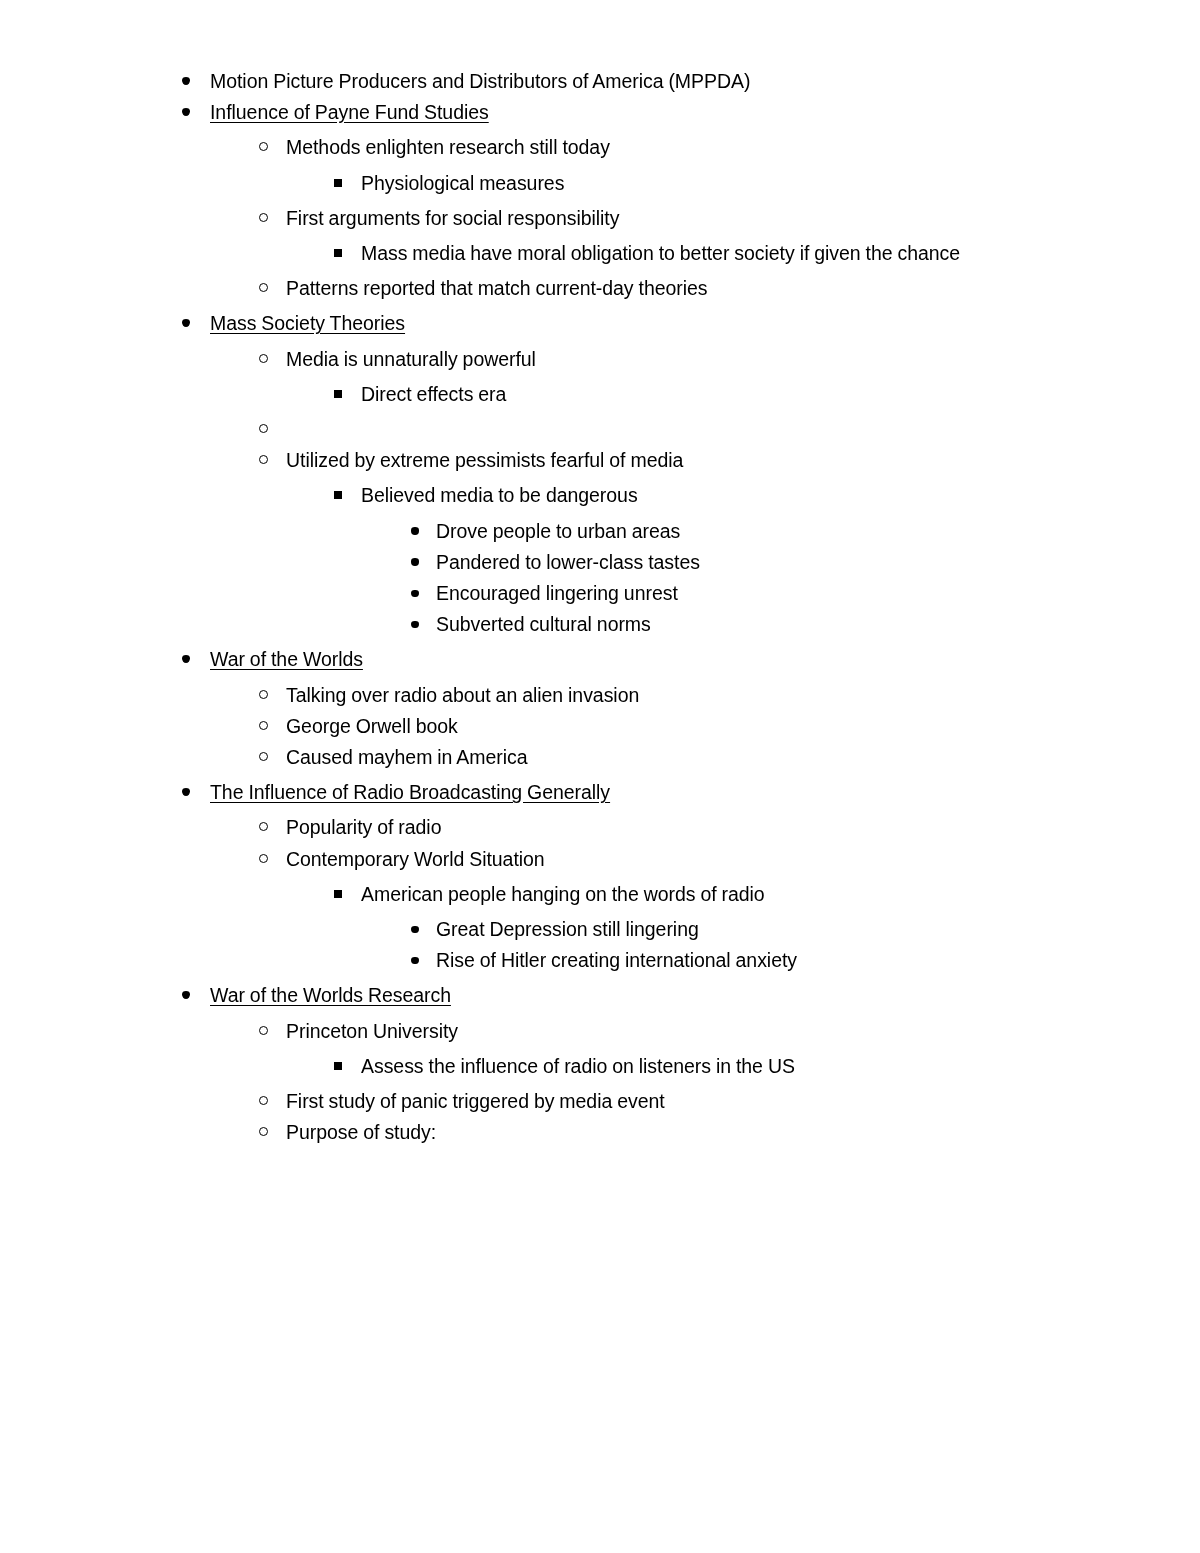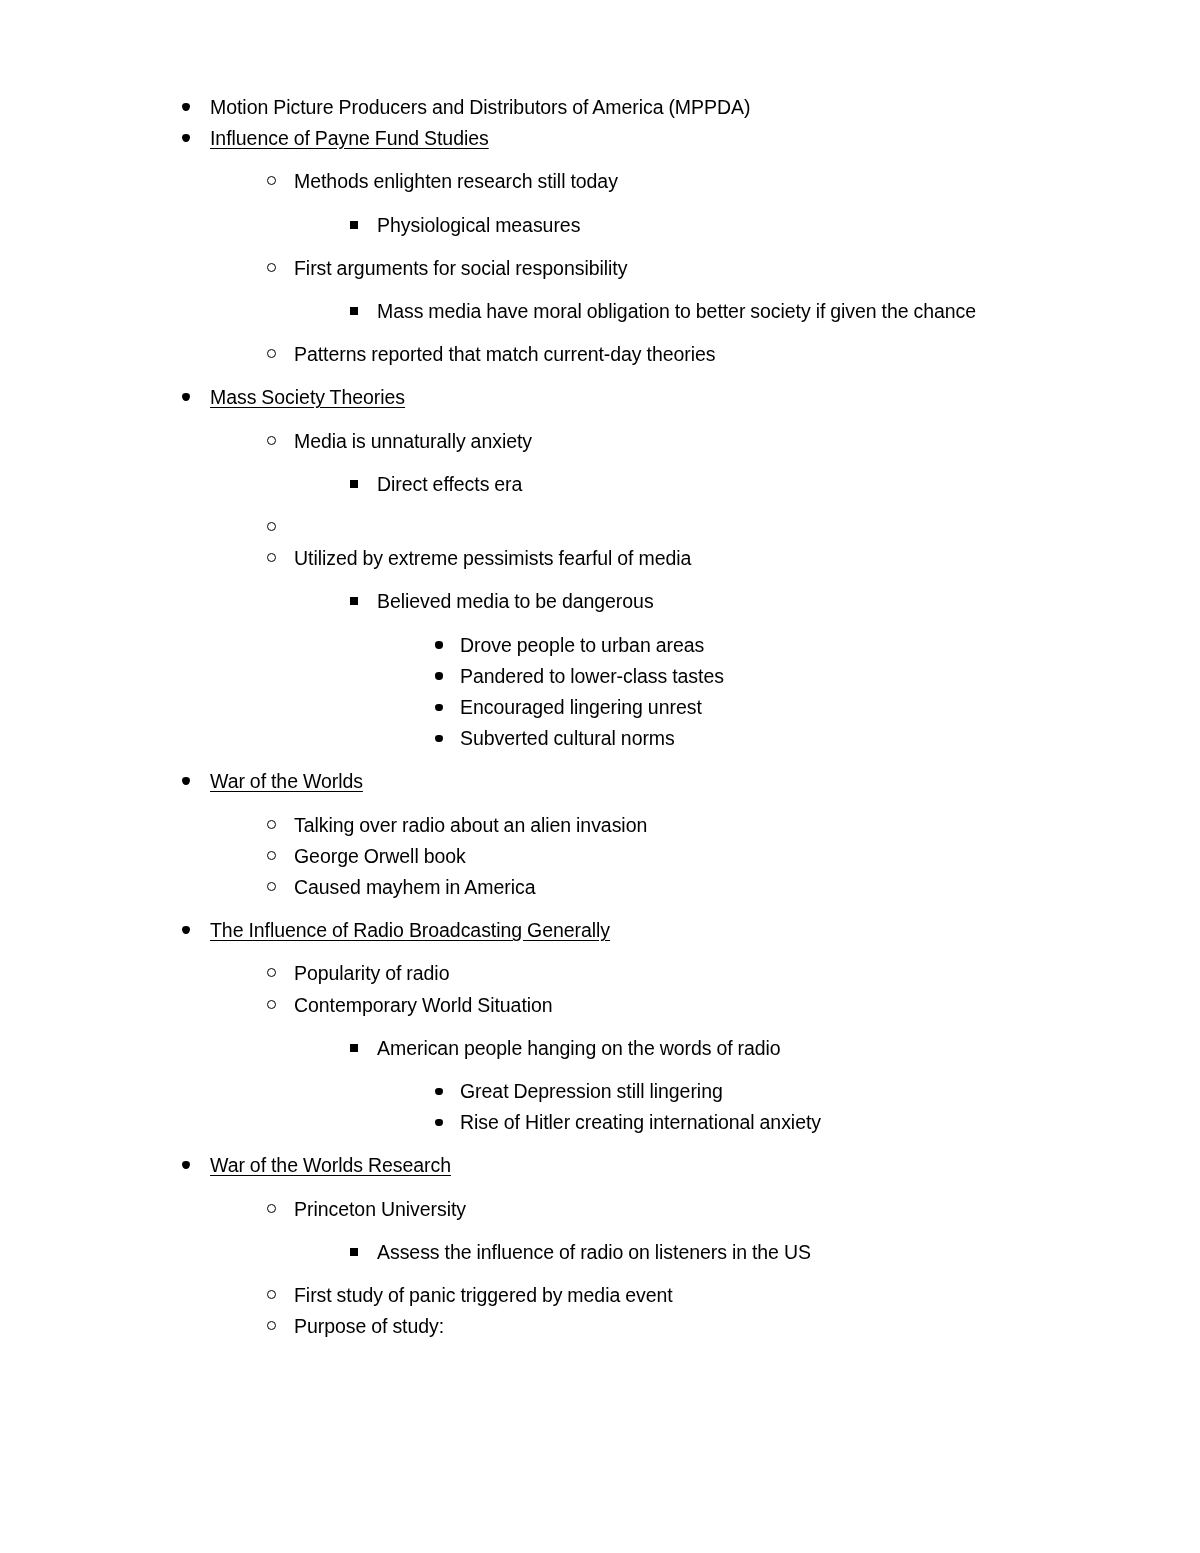--- a/index.html
+++ b/index.html
@@ -14,30 +14,30 @@
     font-family: "Liberation Sans", "DejaVu Sans", sans-serif;
     color: #000000;
     -webkit-font-smoothing: none;
   }
   #page {
     position: relative;
     width: 1200px;
     height: 1553px;
     background: #ffffff;
     box-sizing: border-box;
-    padding: 92px 197px 0 182px;
+    padding: 66px 197px 0 182px;
   }
   ul.outline {
     list-style: none;
     margin: 0;
     padding: 0;
   }
   ul.outline ul {
     list-style: none;
-    margin: 12px;
+    margin: 4px;
     padding: 0;
   }
   li.item {
     position: relative;
     font-size: 19.5px;
     line-height: 31.2px;
     letter-spacing: -0.05px;
     word-spacing: -0.4px;
     margin: 0;
     padding: 0;
@@ -143,21 +143,21 @@
             </ul>
           </li>
           <li class="item lv2">
             <span class="marker circle"></span>
             <span class="txt">Patterns reported that match current-day theories</span>
           </li>
         </ul></li>
       <li class="item lv1"><span class="marker disc"></span><span class="txt u">Mass Society Theories</span><ul>
           <li class="item lv2">
             <span class="marker circle"></span>
-            <span class="txt">Media is unnaturally anxiety</span>
+            <span class="txt">Media is unnaturally powerful</span>
             <ul>
               <li class="item lv3">
                 <span class="marker square"></span>
                 <span class="txt">Direct effects era</span>
               </li>
             </ul>
           </li>
           <li class="item lv2 empty">
             <span class="marker circle"></span>
             <span class="txt"></span>

